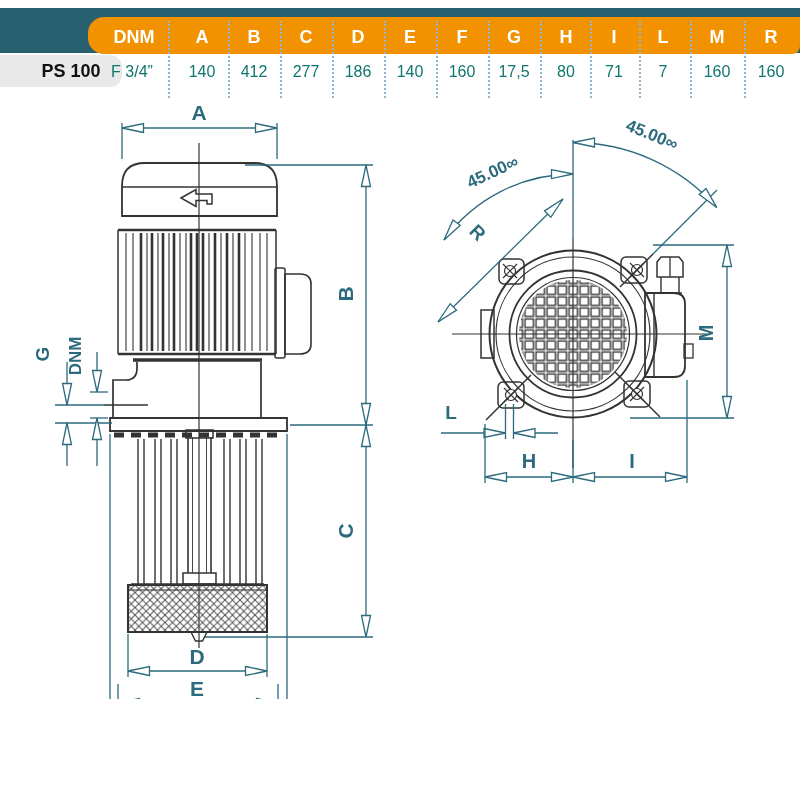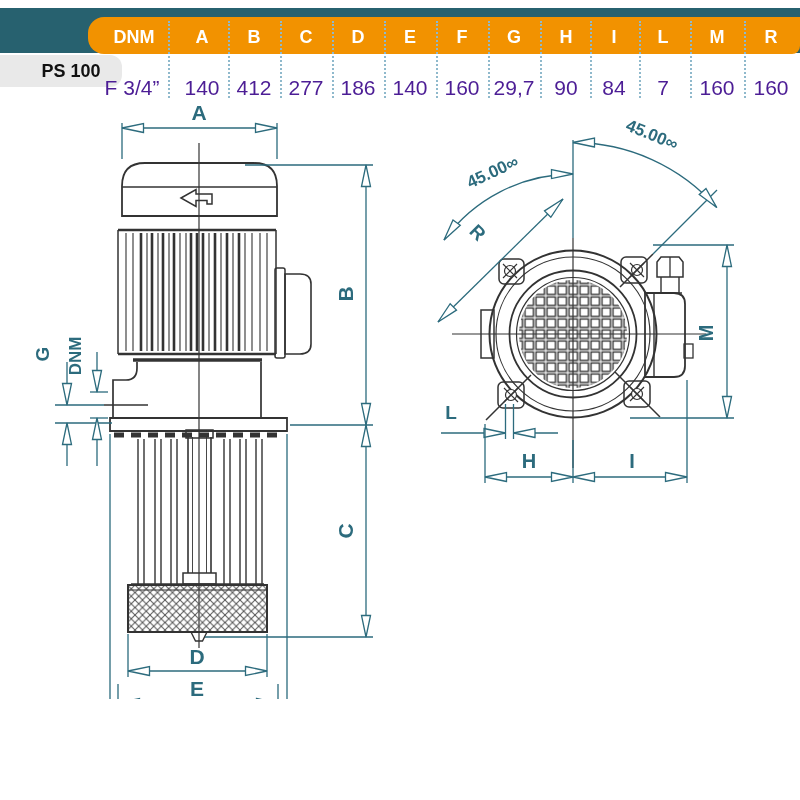--- a/index.html
+++ b/index.html
@@ -8,21 +8,21 @@
   
   .teal-band{position:absolute;left:0;top:8px;width:800px;height:45px;background:#27616f;}
   .orange-band{position:absolute;left:88px;top:17px;width:712px;height:37px;background:#f29200;
                border-radius:16px 0 8px 16px;}
   .hcell{position:absolute;top:21px;height:33px;line-height:33px;width:52px;text-align:center;
          color:#fff;font-weight:bold;font-size:18px;z-index:4;}
   .model-cell{position:absolute;left:0;top:55px;width:102px;height:32px;background:#e9e9e9;
               border-radius:0 12px 12px 0;text-align:center;line-height:32px;
               font-weight:bold;font-size:18px;color:#111;z-index:4;padding-left:20px;}
   .vcell{position:absolute;top:57px;height:30px;line-height:30px;width:56px;text-align:center;
-         font-size:21px;color:#4c1d95;z-index:4;margin-top:16px;}
+         font-size:16px;color:#0f766e;z-index:4;}
   .dotsep{position:absolute;top:21px;height:77px;width:0;border-left:2px dotted #8fb9cc;z-index:5;}
   
   .logo-pompe{position:absolute;left:347px;top:724px;font-family:"DejaVu Serif",serif;
               font-size:35px;font-weight:600;color:#1c6170;z-index:3;}
   .logo-amp{position:absolute;left:359px;top:738px;font-family:"DejaVu Serif",serif;font-style:italic;
             font-size:42px;color:#ef9525;z-index:3;}
   .logo-moteur{position:absolute;left:388px;top:748px;font-family:"DejaVu Serif",serif;
                font-size:34px;font-weight:600;color:#c2410c;z-index:3;}
   svg{position:absolute;left:0;top:0;z-index:1;}
   svg text{font-family:"Liberation Sans",sans-serif;font-weight:600;fill:#2c6b7d;}
@@ -53,23 +53,23 @@
 
   <div class="model-cell">PS 100</div>
 
   <div class="vcell" style="left:104px">F 3/4”</div>
   <div class="vcell" style="left:174px">140</div>
   <div class="vcell" style="left:226px">412</div>
   <div class="vcell" style="left:278px">277</div>
   <div class="vcell" style="left:330px">186</div>
   <div class="vcell" style="left:382px">140</div>
   <div class="vcell" style="left:434px">160</div>
-  <div class="vcell" style="left:486px">29,7</div>
-  <div class="vcell" style="left:538px">90</div>
-  <div class="vcell" style="left:586px">84</div>
+  <div class="vcell" style="left:486px">17,5</div>
+  <div class="vcell" style="left:538px">80</div>
+  <div class="vcell" style="left:586px">71</div>
   <div class="vcell" style="left:635px">7</div>
   <div class="vcell" style="left:689px">160</div>
   <div class="vcell" style="left:743px">160</div>
 
   <div class="dotsep" style="left:168px"></div>
   <div class="dotsep" style="left:228px"></div>
   <div class="dotsep" style="left:280px"></div>
   <div class="dotsep" style="left:332px"></div>
   <div class="dotsep" style="left:384px"></div>
   <div class="dotsep" style="left:436px"></div>

